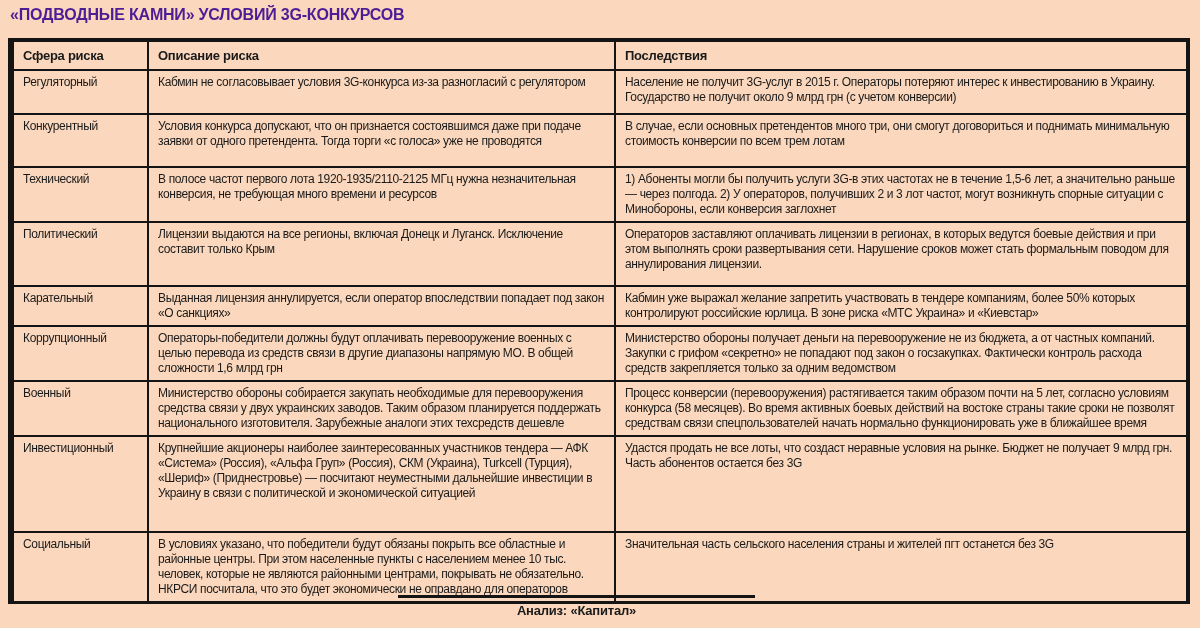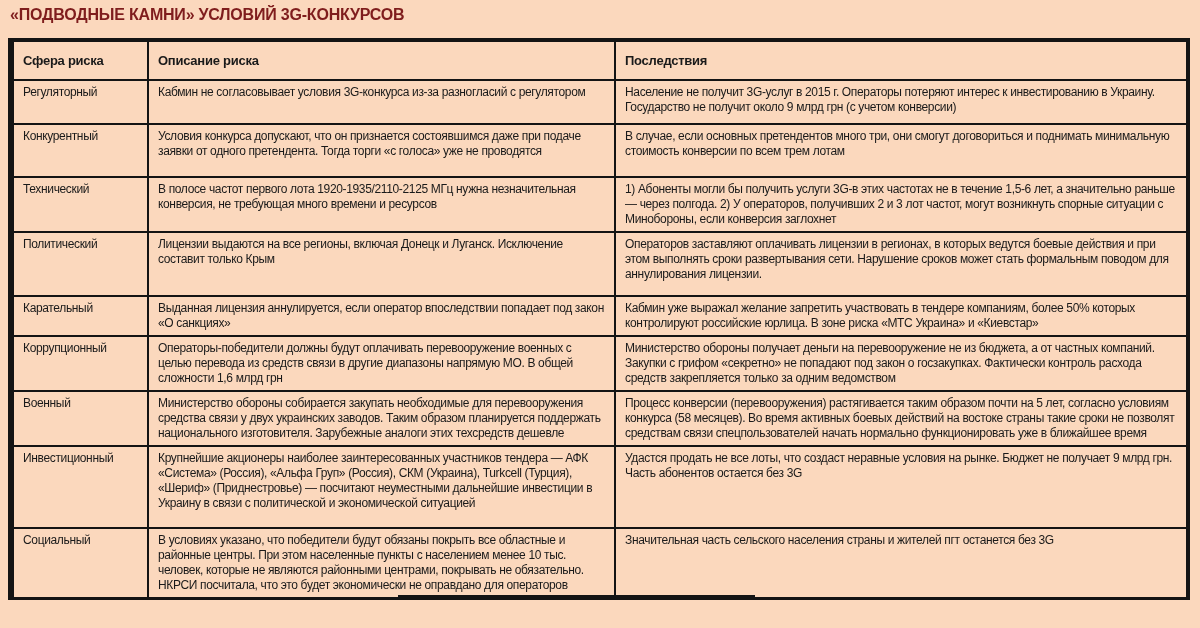--- a/index.html
+++ b/index.html
@@ -13,21 +13,21 @@
     color: #1a1a1a;
     font-family: "Liberation Sans", sans-serif;
   }
   .page-title {
     position: absolute;
     left: 10px;
     top: 6px;
     font-size: 16px;
     font-weight: bold;
     letter-spacing: -0.2px;
-    color: #7f1d1d;
+    color: #4c1d95;
   }
   .table-frame {
     position: absolute;
     left: 8px;
     top: 38px;
     width: 1182px;
     border-style: solid;
     border-color: #141414;
     border-width: 4px 4px 3px 6px;
     background: #fbd8bd;
@@ -53,29 +53,29 @@
     font-size: 13px;
     font-weight: bold;
     vertical-align: middle;
     letter-spacing: -0.25px;
   }
   .c1 { width: 134px; }
   .c2 { width: 467px; }
   .c3 { width: 571px; }
   th:last-child, td:last-child { border-right: none; }
   tbody tr:last-child td { border-bottom: none; }
-  thead tr { height: 38px; padding-left: 48px; }
+  thead tr { height: 28px; padding-left: 48px; }
   tbody tr:nth-child(1) { height: 44px; padding-left: 40px; }
   tbody tr:nth-child(2) { height: 53px; }
   tbody tr:nth-child(3) { height: 50px; padding-left: 31px; }
   tbody tr:nth-child(4) { height: 64px; }
   tbody tr:nth-child(5) { height: 40px; margin-left: 8px; }
   tbody tr:nth-child(6) { height: 41px; }
   tbody tr:nth-child(7) { height: 55px; }
-  tbody tr:nth-child(8) { height: 82px; }
+  tbody tr:nth-child(8) { height: 96px; }
   tbody tr:nth-child(9) { height: 68px; }
   .footer {
     position: absolute;
     left: 398px;
     top: 595px;
     width: 357px;
     text-align: center;
   }
   .footer-line {
     border-top: 3px solid #141414;
@@ -155,13 +155,14 @@
     <td class="c1">Социальный</td>
     <td class="c2">В условиях указано, что победители будут обязаны покрыть все областные и районные центры. При этом населенные пункты с населением менее 10 тыс. человек, которые не являются районными центрами, покрывать не обязательно. НКРСИ посчитала, что это будет экономически не оправдано для операторов</td>
     <td class="c3">Значительная часть сельского населения страны и жителей пгт останется без 3G</td>
   </tr>
 </tbody>
   </table>
 </div>
 
 <div class="footer">
   <div class="footer-line"></div>
+  <div class="footer-text">Анализ: «Капитал»</div>
 </div>
 
 </body></html>

